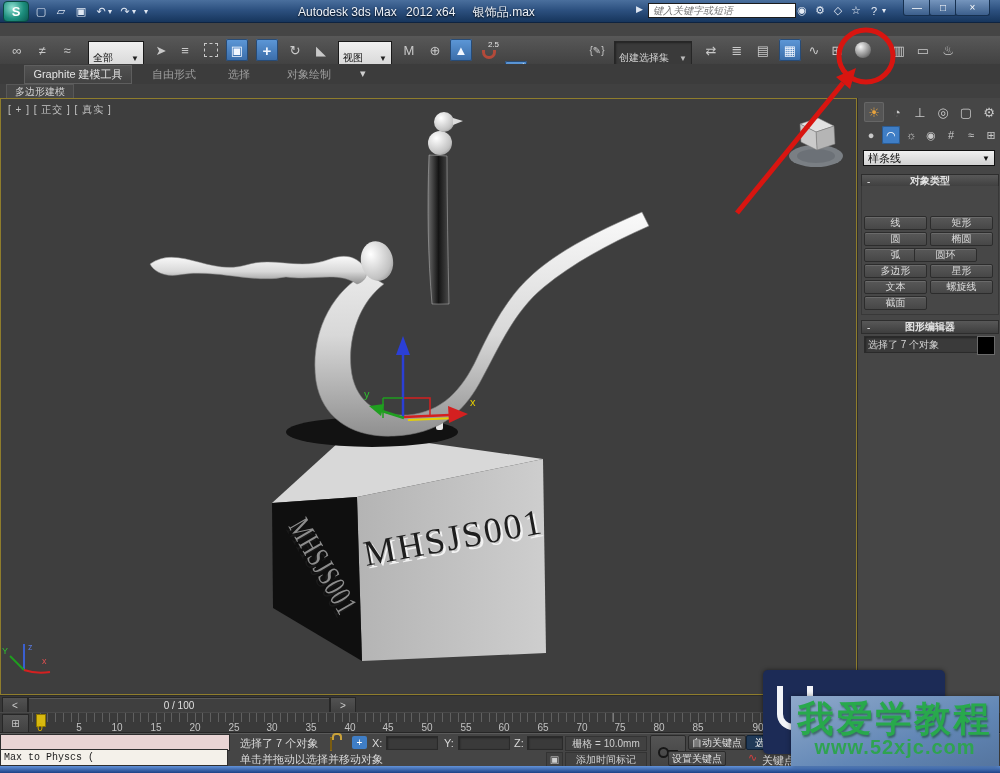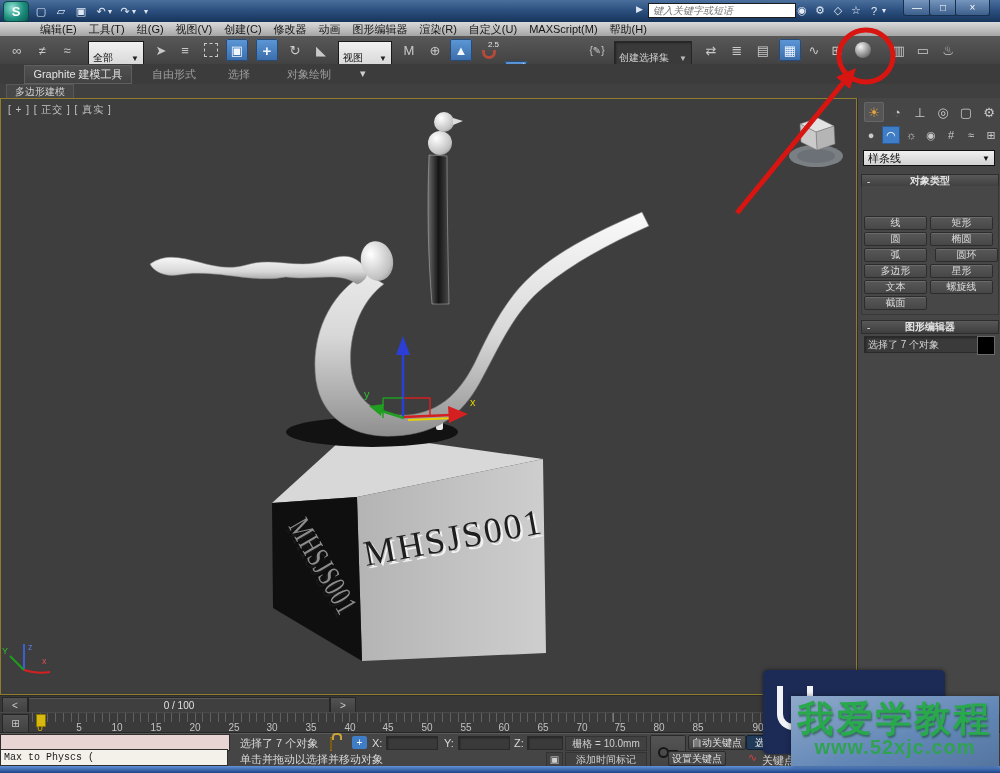--- a/index.html
+++ b/index.html
@@ -102,47 +102,38 @@
   <div class="abs titlebar">
     <div class="abs logo">S</div>
     <span class="abs qat" style="left:32px">▢</span>
     <span class="abs qat" style="left:52px">▱</span>
     <span class="abs qat" style="left:72px">▣</span>
     <span class="abs qat" style="left:92px">↶</span>
     <span class="abs qat" style="left:106px;width:8px;font-size:8px">▾</span>
     <span class="abs qat" style="left:116px">↷</span>
     <span class="abs qat" style="left:130px;width:8px;font-size:8px">▾</span>
     <span class="abs qat" style="left:142px;width:8px;font-size:8px">▾</span>
+    <div class="abs title-wrap">
+      <span>Autodesk 3ds Max</span>
+      <span style="margin-left:6px">2012 x64</span>
+      <span class="doc-name">银饰品.max</span>
+    </div>
     <span class="abs search-arrow">▶</span>
     <input class="abs search-input" placeholder="键入关键字或短语" style="">
     <span class="abs sico" style="left:794px">◉</span>
     <span class="abs sico" style="left:812px">⚙</span>
     <span class="abs sico" style="left:830px">◇</span>
     <span class="abs sico" style="left:848px">☆</span>
     <span class="abs sico" style="left:866px">?</span>
     <span class="abs sico" style="left:880px;width:8px;font-size:8px">▾</span>
     <div class="abs winbtn" style="left:903px;width:26px">—</div>
     <div class="abs winbtn" style="left:929px;width:26px">□</div>
     <div class="abs winbtn" style="left:955px;width:33px">×</div>
   </div>
 
-  <div class="abs menubar">
-    <span class="mi">编辑(E)</span>
-    <span class="mi">工具(T)</span>
-    <span class="mi">组(G)</span>
-    <span class="mi">视图(V)</span>
-    <span class="mi">创建(C)</span>
-    <span class="mi">修改器</span>
-    <span class="mi">动画</span>
-    <span class="mi">图形编辑器</span>
-    <span class="mi">渲染(R)</span>
-    <span class="mi">自定义(U)</span>
-    <span class="mi">MAXScript(M)</span>
-    <span class="mi">帮助(H)</span>
-  </div>
 
   <div class="abs toolbar">
     <span class="ti" style="left:6px">∞</span>
     <span class="ti" style="left:31px">≠</span>
     <span class="ti" style="left:56px">≈</span>
     <div class="tdd" style="left:88px;width:56px">
       <span>全部</span>
         <span class="arr">▼</span>
     </div>
     <span class="ti" style="left:150px">➤</span>
@@ -318,21 +309,21 @@
       <span class="minus">-</span>
       <span>对象类型</span>
     </div>
     <div class="abs rollbody" style="left:3px;top:88px;width:136px;height:128px"></div>
 
     <button class="obtn" style="left:6px;top:118px">线</button>
     <button class="obtn" style="left:72px;top:118px">矩形</button>
     <button class="obtn" style="left:6px;top:134px">圆</button>
     <button class="obtn" style="left:72px;top:134px">椭圆</button>
     <button class="obtn" style="left:6px;top:150px">弧</button>
-    <button class="obtn" style="left:77px;top:150px">圆环</button>
+    <button class="obtn" style="left:56px;top:150px">圆环</button>
     <button class="obtn" style="left:6px;top:166px">多边形</button>
     <button class="obtn" style="left:72px;top:166px">星形</button>
     <button class="obtn" style="left:6px;top:182px">文本</button>
     <button class="obtn" style="left:72px;top:182px">螺旋线</button>
     <button class="obtn" style="left:6px;top:198px">截面</button>
 
     <div class="abs rollhead" style="left:3px;top:222px;width:136px">
       <span class="minus">-</span>
       <span>图形编辑器</span>
     </div>

